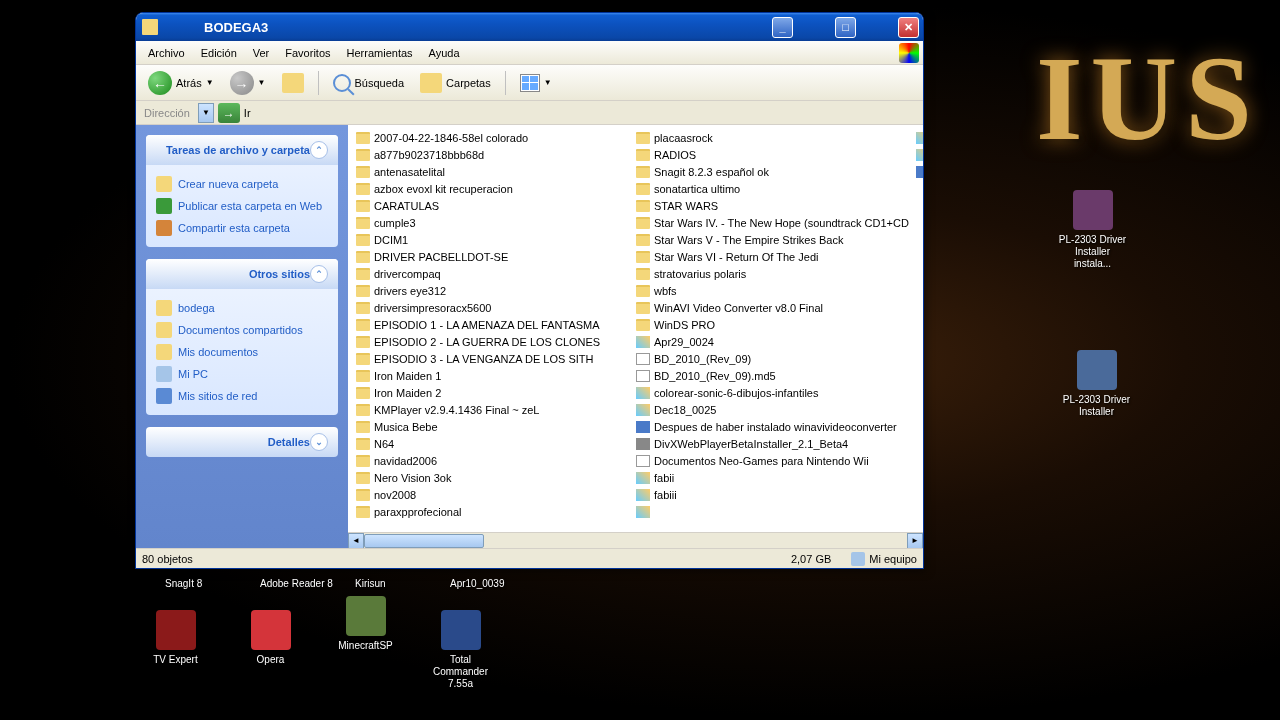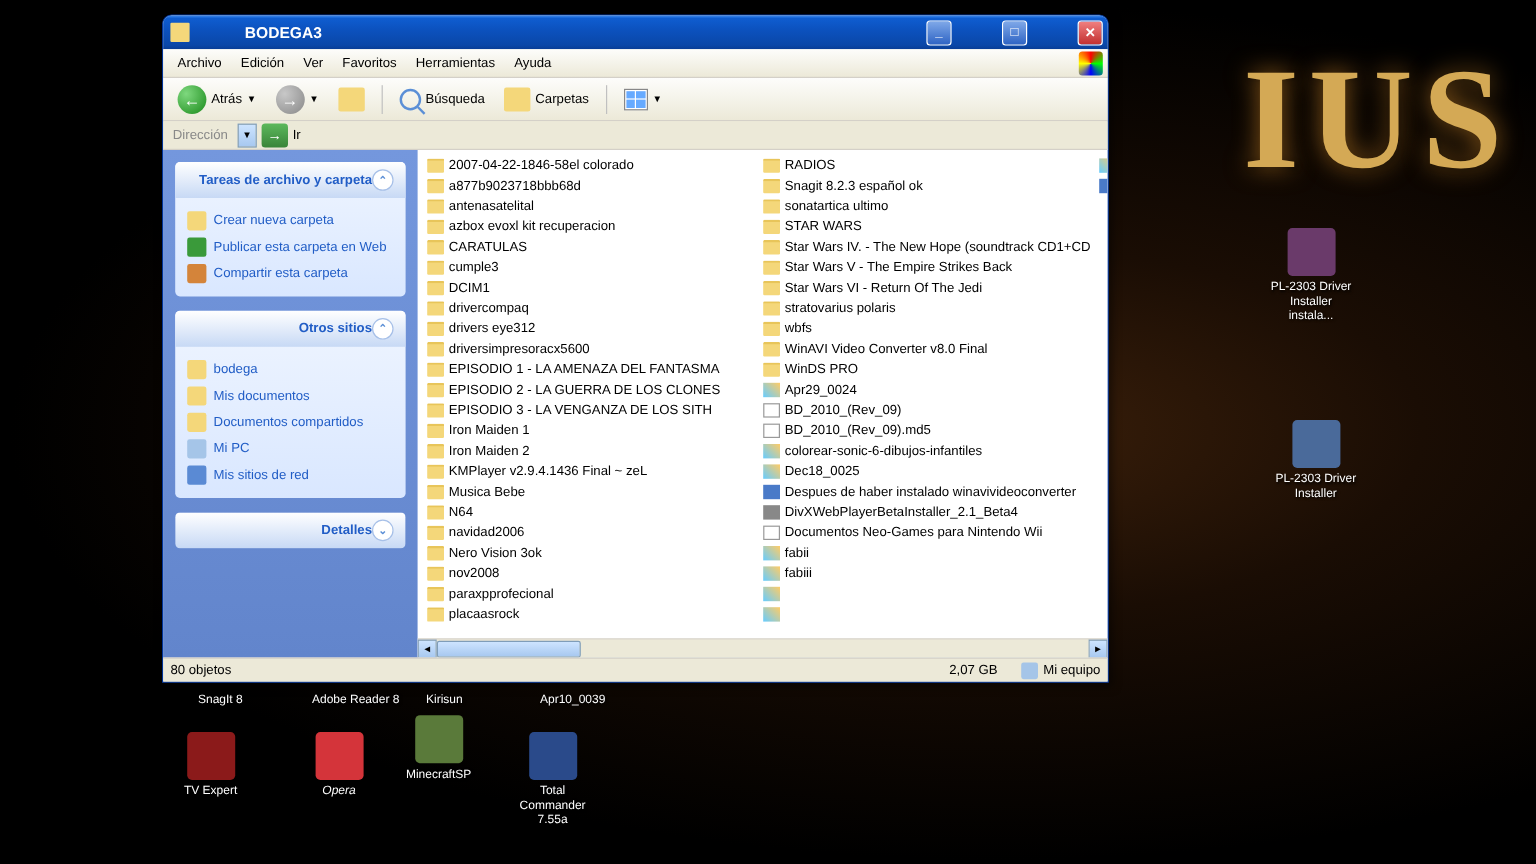--- a/index.html
+++ b/index.html
@@ -82,21 +82,21 @@
       <div class="taskbar-label" style="left: 165px; top: 578px;">SnagIt 8</div>
       <div class="taskbar-label" style="left: 260px; top: 578px;">Adobe Reader 8</div>
       <div class="taskbar-label" style="left: 355px; top: 578px;">Kirisun</div>
       <div class="taskbar-label" style="left: 450px; top: 578px;">Apr10_0039</div>
     </div>
   <div id="desk-row2">
       <div class="desktop-icon" style="left: 138px; top: 610px;">
         <div class="ico" style="background:#8b1a1a"></div>
         <div class="lbl">TV Expert</div>
       </div>
-      <div class="desktop-icon" style="left: 245px; top: 610px; font-style: italic;">
+      <div class="desktop-icon" style="left: 233px; top: 610px;">
         <div class="ico" style="background:#d4343a"></div>
         <div class="lbl">Opera</div>
       </div>
       <div class="desktop-icon" style="left: 328px; top: 596px;">
         <div class="ico" style="background:#5a7a3a"></div>
         <div class="lbl">MinecraftSP</div>
       </div>
       <div class="desktop-icon" style="left: 423px; top: 610px;">
         <div class="ico" style="background:#2a4a8a"></div>
         <div class="lbl">Total Commander 7.55a</div>
@@ -190,25 +190,25 @@
             <span>Otros sitios</span>
             <div class="chev">⌃</div>
           </div>
           <div class="panel-body" id="places-links">
               <div class="panel-link">
                 <div class="ico" style="background:#f4d77a"></div>
                 <span>bodega</span>
               </div>
               <div class="panel-link">
                 <div class="ico" style="background:#f4d77a"></div>
+                <span>Documentos compartidos</span>
+              </div>
+              <div class="panel-link">
+                <div class="ico" style="background:#f4d77a"></div>
                 <span>Mis documentos</span>
-              </div>
-              <div class="panel-link">
-                <div class="ico" style="background:#f4d77a"></div>
-                <span>Documentos compartidos</span>
               </div>
               <div class="panel-link">
                 <div class="ico" style="background:#a5c5e8"></div>
                 <span>Mi PC</span>
               </div>
               <div class="panel-link">
                 <div class="ico" style="background:#5a8ad4"></div>
                 <span>Mis sitios de red</span>
               </div>
             </div>
@@ -243,20 +243,24 @@
               <div class="file-ico folder"></div>
               <span>CARATULAS</span>
             </div>
             <div class="file-item">
               <div class="file-ico folder"></div>
               <span>cumple3</span>
             </div>
             <div class="file-item">
               <div class="file-ico folder"></div>
               <span>DCIM1</span>
+            </div>
+            <div class="file-item">
+              <div class="file-ico folder"></div>
+              <span>DRIVER PACBELLDOT-SE</span>
             </div>
             <div class="file-item">
               <div class="file-ico folder"></div>
               <span>drivercompaq</span>
             </div>
             <div class="file-item">
               <div class="file-ico folder"></div>
               <span>drivers eye312</span>
             </div>
             <div class="file-item">

